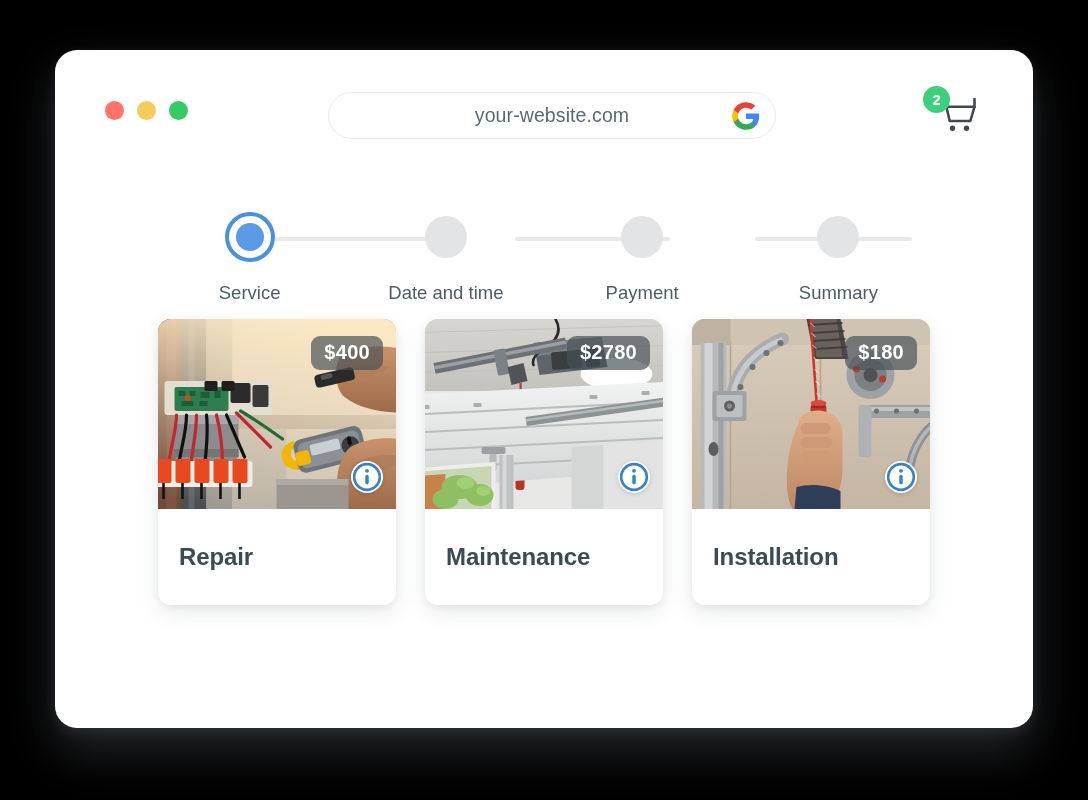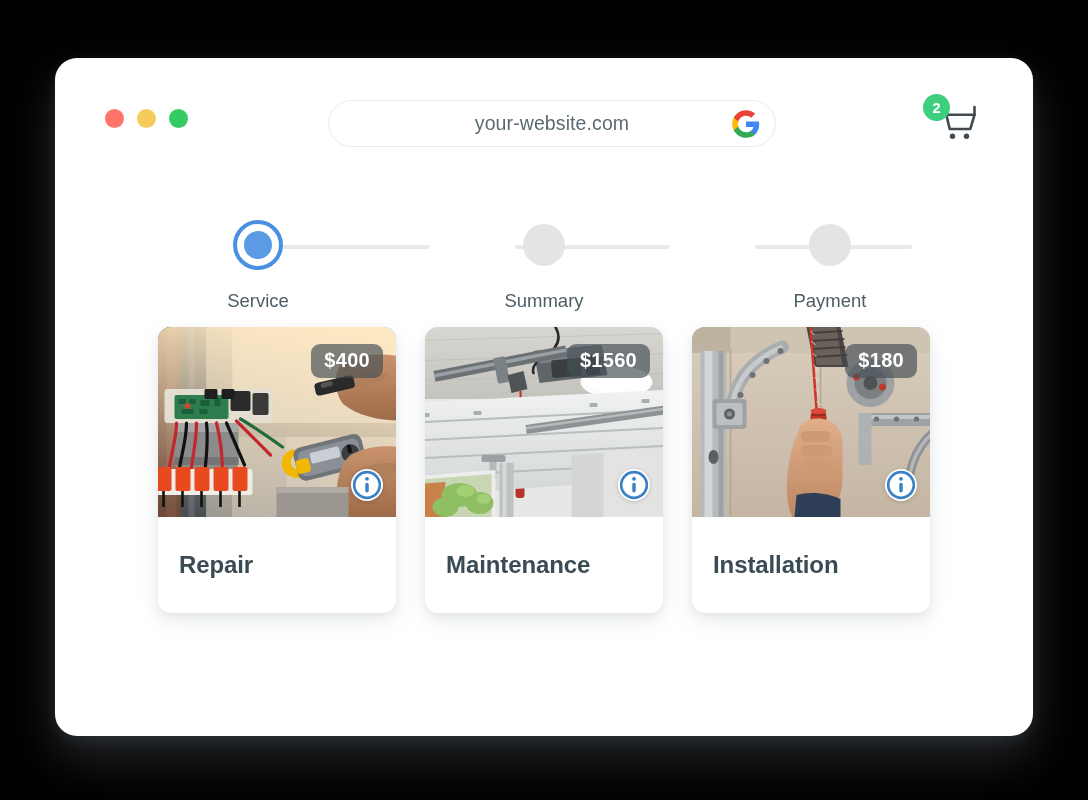--- a/index.html
+++ b/index.html
@@ -10,21 +10,21 @@
     height: 800px;
     background: #000000;
     font-family: "Liberation Sans", sans-serif;
     overflow: hidden;
   }
 
   
   .browser-window {
     position: absolute;
     left: 55px;
-    top: 58px;
+    top: 50px;
     width: 978px;
     height: 678px;
     background: #ffffff;
     border-radius: 22px;
     box-shadow: 0 22px 50px rgba(120,130,140,0.30),
                 0 4px 14px rgba(120,130,140,0.18);
   }
 
   
   .top-bar {
@@ -283,33 +283,39 @@
     <div class="step-line l3"></div>
 
     <div class="step-track stepper-track">
       <div class="step active">
         <div class="step-circle-box">
           <span class="step-circle"></span>
         </div>
         <span class="step-label">Service</span>
       </div>
 
+      <div class="step">
+        <div class="step-circle-box">
+          <span class="step-circle"></span>
+        </div>
+        <span class="step-label">Date and time</span>
+      </div>
+
+      <div class="step">
+        <div class="step-circle-box">
+          <span class="step-circle"></span>
+        </div>
+        <span class="step-label">Payment</span>
+      </div>
 
       <div class="step">
         <div class="step-circle-box">
           <span class="step-circle"></span>
         </div>
         <span class="step-label">Summary</span>
-      </div>
-
-      <div class="step">
-        <div class="step-circle-box">
-          <span class="step-circle"></span>
-        </div>
-        <span class="step-label">Payment</span>
       </div>
     </div>
   </div>
 
   <div class="cards">
 
     <div class="service-card">
       <div class="card-media">
         <svg viewBox="0 0 281 190" preserveAspectRatio="xMidYMid slice">
           <defs>
@@ -499,21 +505,21 @@
             <ellipse cx="62" cy="164" rx="9" ry="6"></ellipse>
             <ellipse cx="80" cy="172" rx="7" ry="5"></ellipse>
           </g>
 
           <path d="M168 128 L281 120 L281 190 L168 190 Z" fill="#E2E3E2"></path>
           <path d="M168 128 L200 126 L200 190 L168 190 Z" fill="#D4D6D5"></path>
 
           <rect x="96" y="136" width="14" height="54" fill="#BDC1C1"></rect>
           <rect x="99" y="136" width="4" height="54" fill="#D6D9D9"></rect>
         </svg>
-        <span class="price-badge">$1560</span>
+        <span class="price-badge">$2780</span>
         <span class="info-btn">
           <svg width="21" height="21" viewBox="0 0 24 24">
             <circle cx="12" cy="12" r="9.6" fill="none" stroke="#3B82C4" stroke-width="2"></circle>
             <circle cx="12" cy="7.4" r="1.45" fill="#3B82C4"></circle>
             <rect x="10.7" y="10.3" width="2.6" height="7.4" rx="1.3" fill="#3B82C4"></rect>
           </svg>
         </span>
       </div>
       <div class="card-body">
         <span class="card-title">Maintenance</span>

